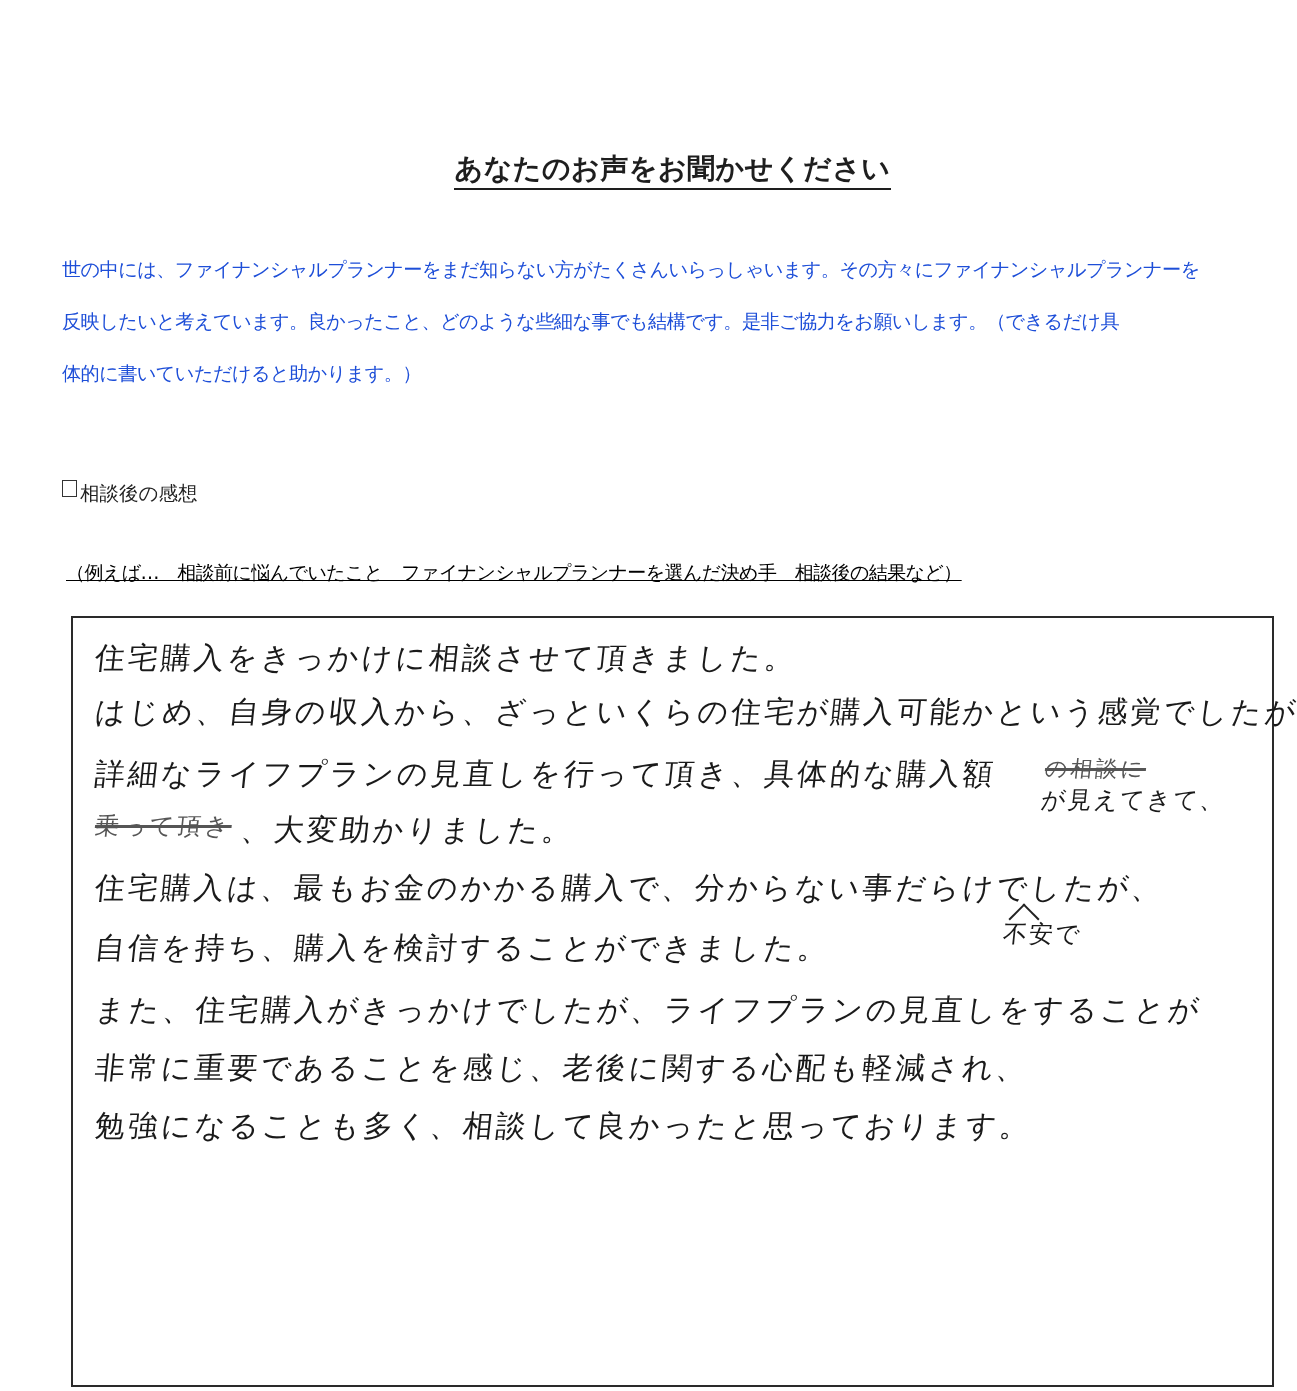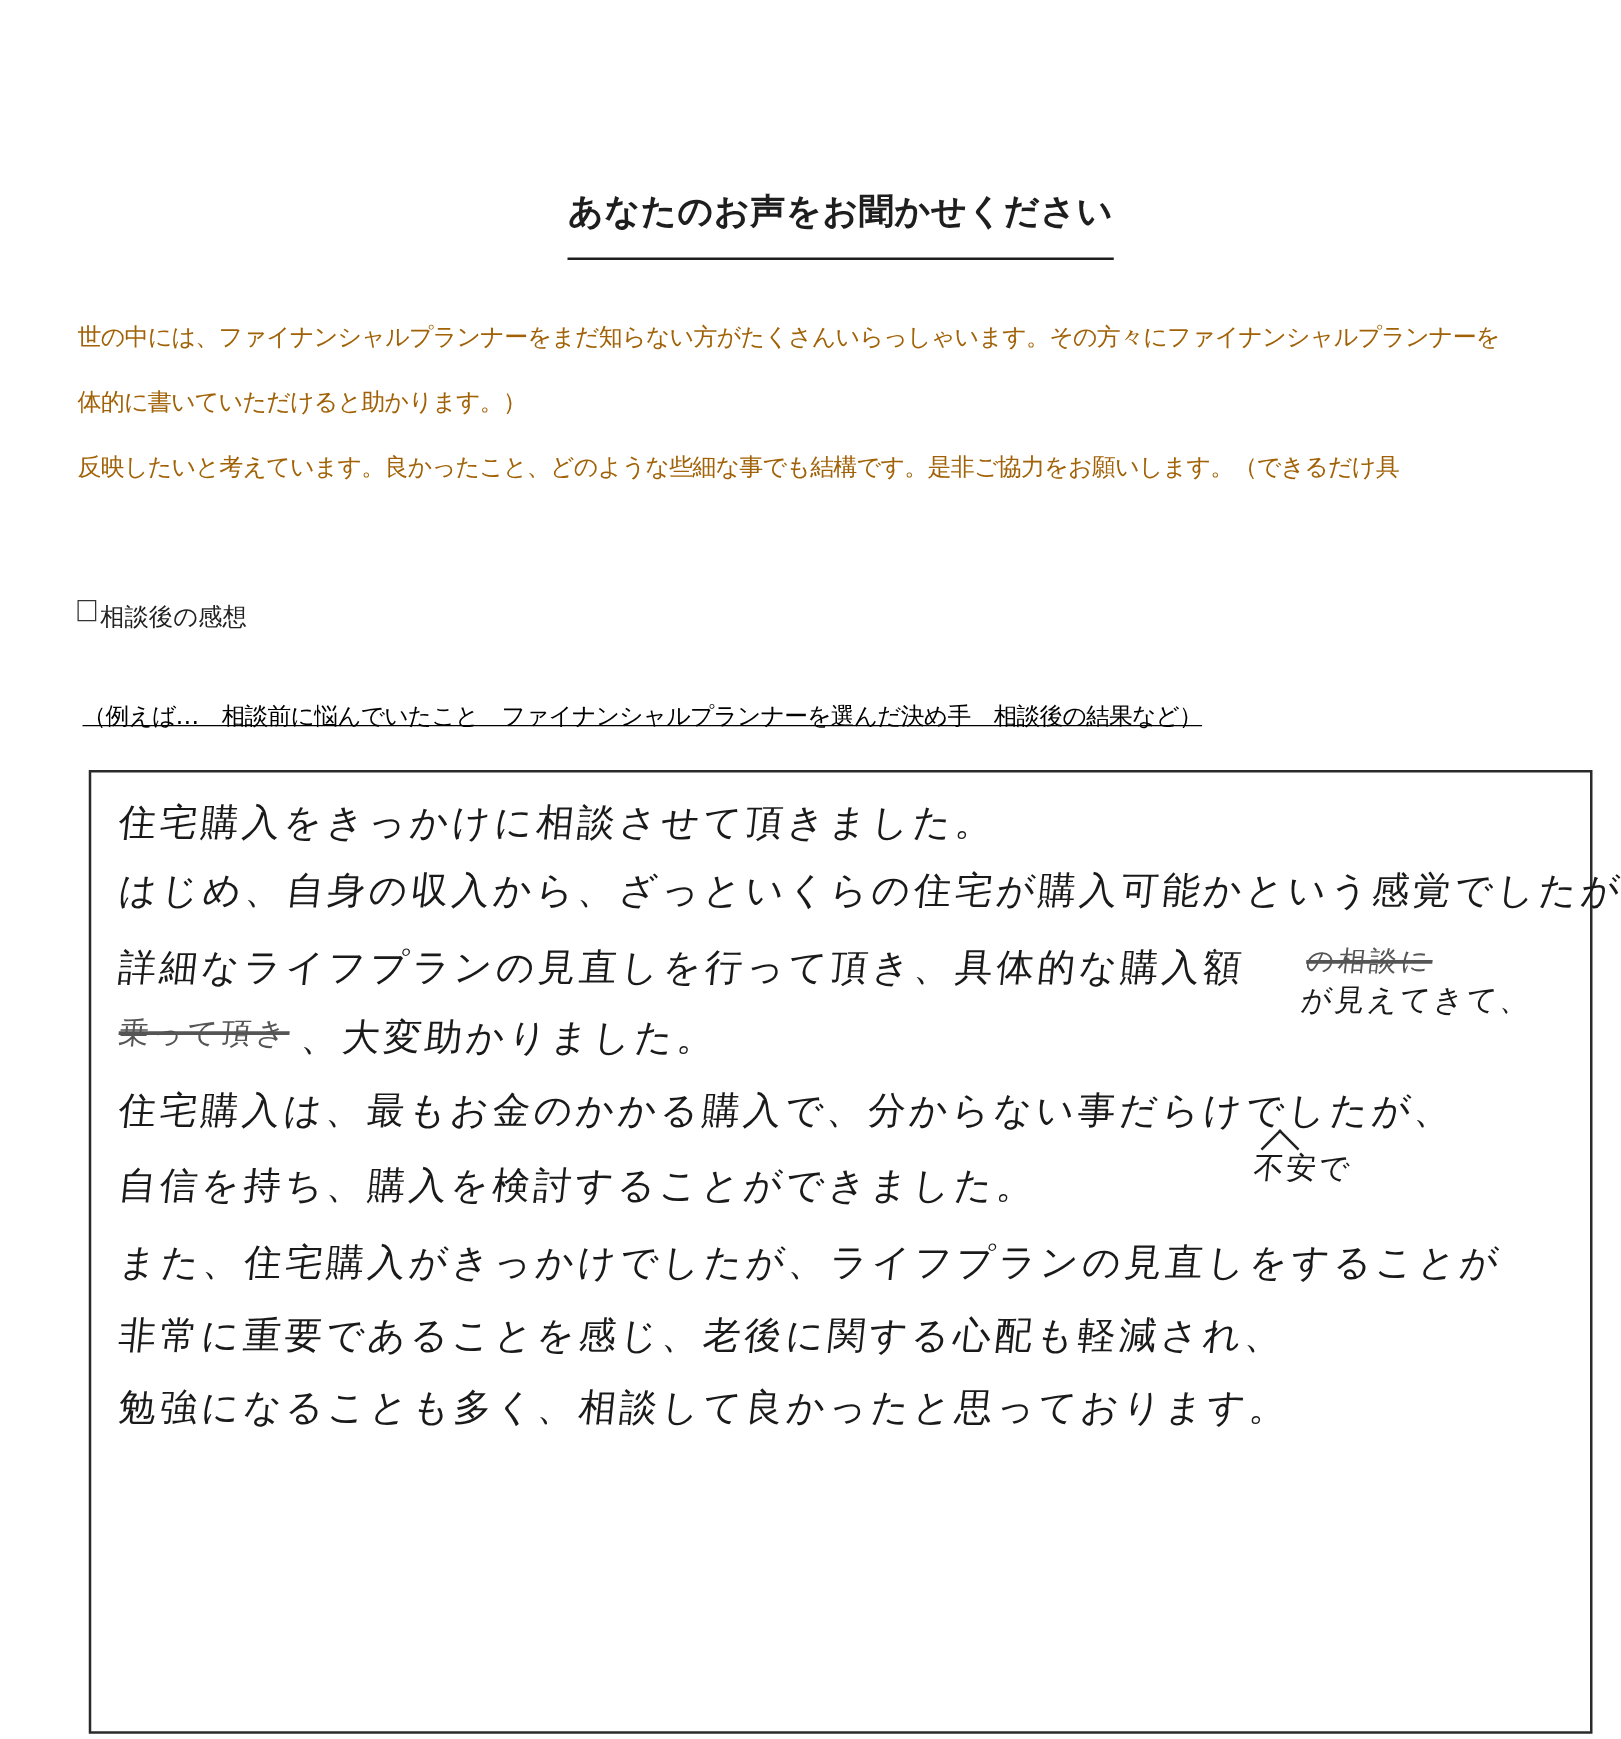--- a/index.html
+++ b/index.html
@@ -21,32 +21,32 @@
       width: 1297px;
       top: 150px;
       text-align: center;
     }
     .title span {
       display: inline-block;
       font-size: 28px;
       font-weight: bold;
       color: #1e1e1e;
       letter-spacing: 0.5px;
-      padding-bottom: 18px;
+      padding-bottom: 0;
       border-bottom: 2.5px solid #1e1e1e;
       margin-left: 48px;
     }
     .intro {
       position: absolute;
       left: 62px;
       top: 244px;
       width: 1180px;
       font-size: 19.2px;
       line-height: 52px;
-      color: #a16207;
+      color: #1d4ed8;
       letter-spacing: -0.6px;
     }
     .intro .line {
       display: block;
       white-space: nowrap;
     }
     .section-label {
       position: absolute;
       left: 62px;
       top: 480px;
@@ -116,22 +116,22 @@
   </style>
 </head>
 <body>
 
 <div class="title">
   <span>あなたのお声をお聞かせください</span>
 </div>
 
 <div class="intro">
   <span class="line">世の中には、ファイナンシャルプランナーをまだ知らない方がたくさんいらっしゃいます。その方々にファイナンシャルプランナーを</span>
+  <span class="line">反映したいと考えています。良かったこと、どのような些細な事でも結構です。是非ご協力をお願いします。（できるだけ具</span>
   <span class="line">体的に書いていただけると助かります。）</span>
-  <span class="line">反映したいと考えています。良かったこと、どのような些細な事でも結構です。是非ご協力をお願いします。（できるだけ具</span>
 </div>
 
 <div class="section-label">
   <span class="checkbox"></span>
   <span>相談後の感想</span>
 </div>
 
 <div class="example">（例えば…　相談前に悩んでいたこと　ファイナンシャルプランナーを選んだ決め手　相談後の結果など）</div>
 
 <div class="answer-box">

